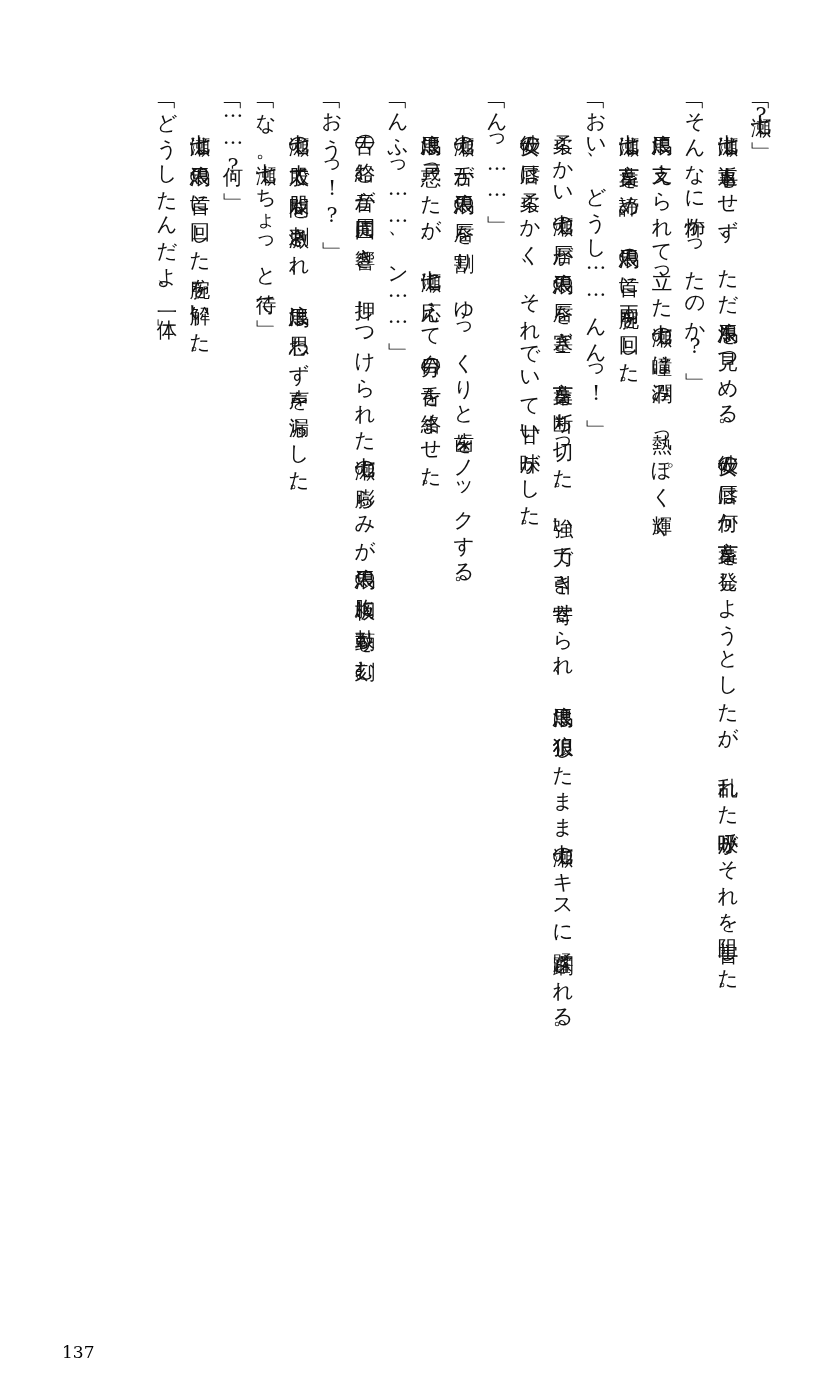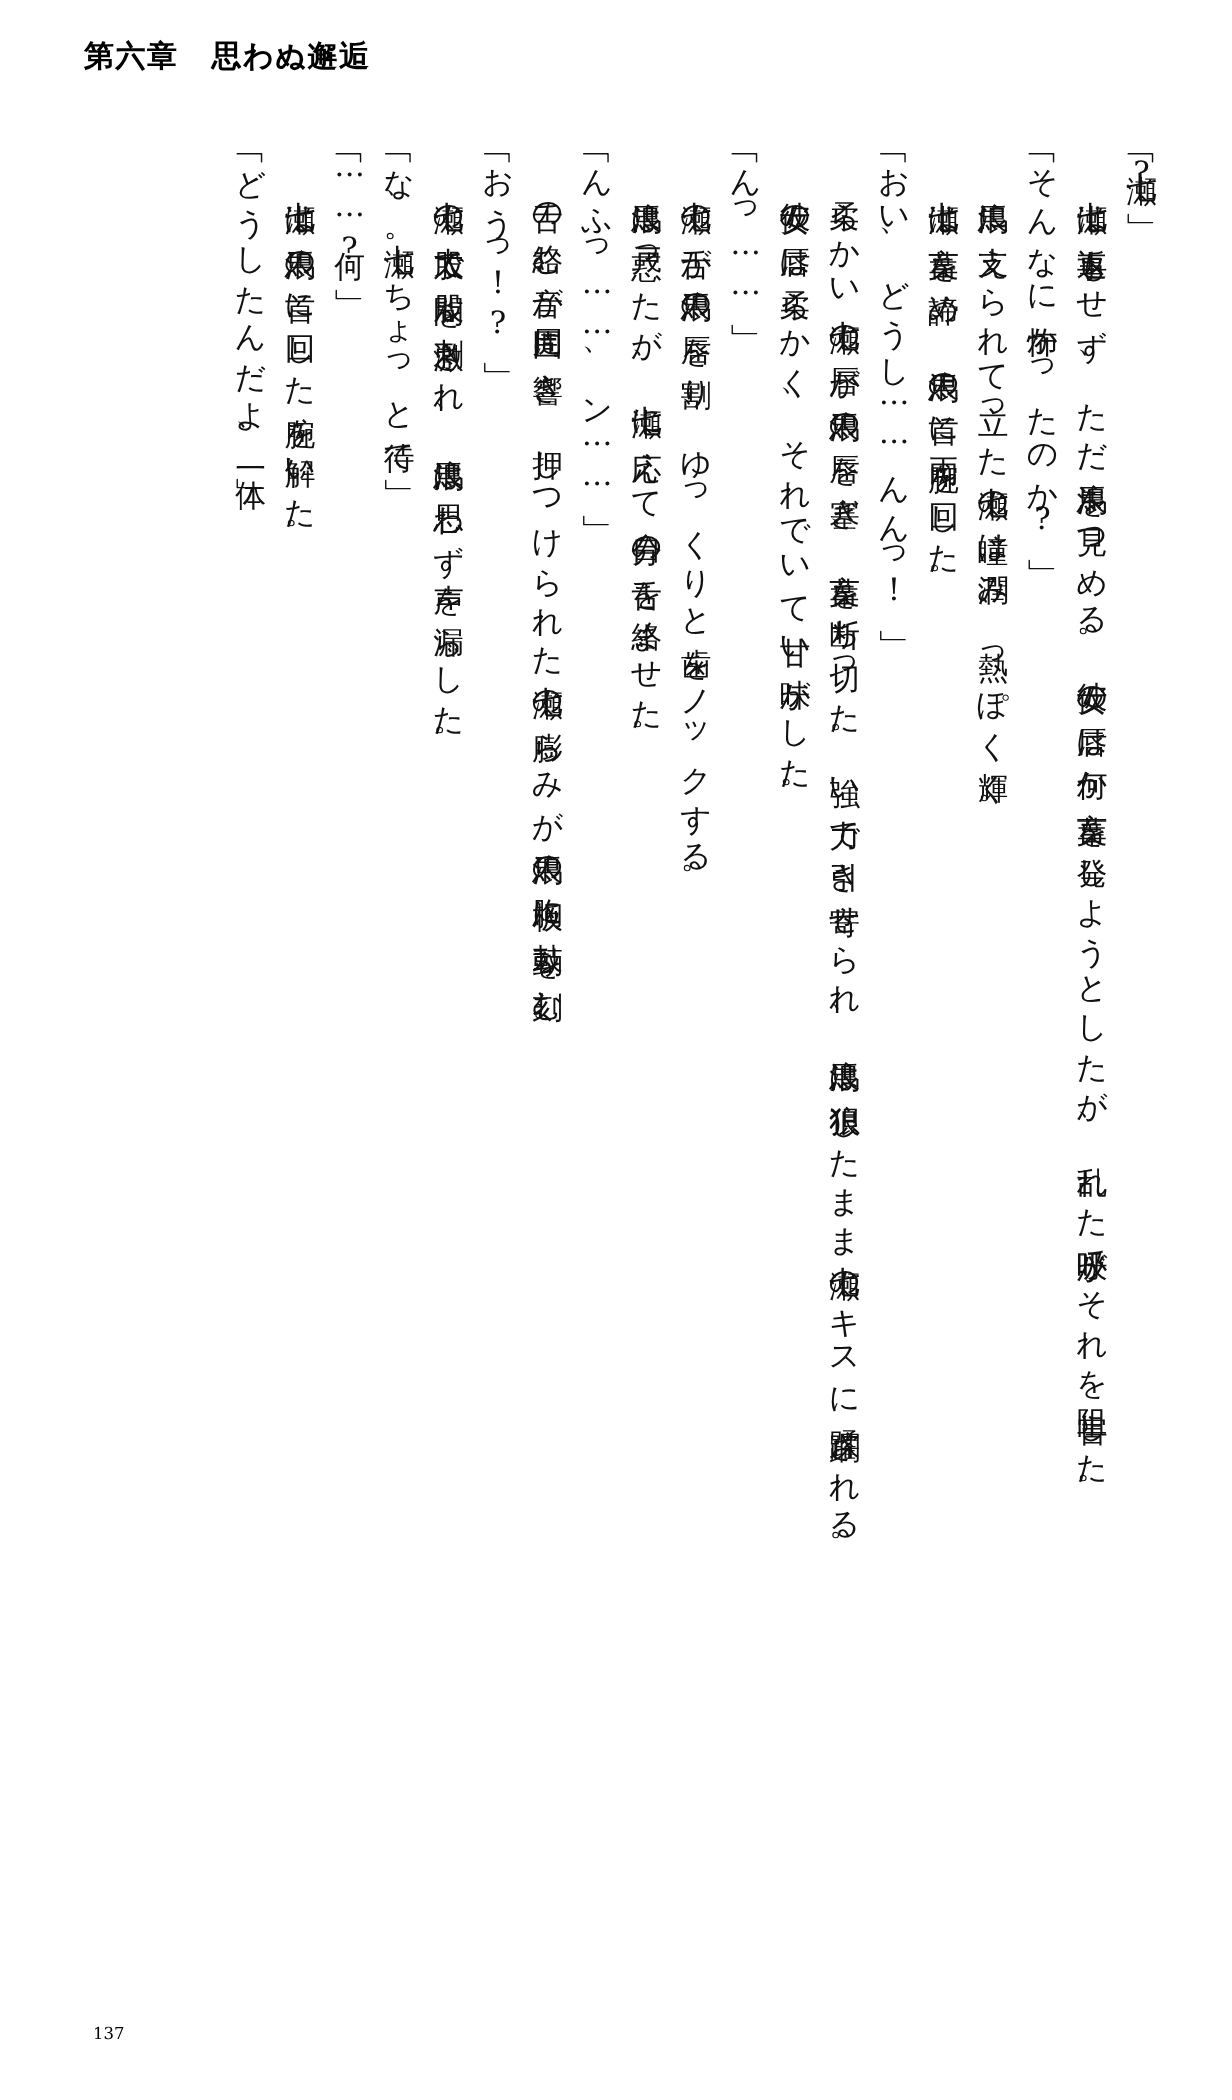--- a/index.html
+++ b/index.html
@@ -71,33 +71,30 @@
   
   .vline.indent {
     padding-top: 22px;
     box-sizing: border-box;
   }
 
   .page-number {
     position: absolute;
     left: 62px;
     bottom: 38px;
-    font-size: 11px;
+    font-size: 17px;
     color: #000000;
     font-family: "DejaVu Serif", "Liberation Serif", serif;
   }
 </style>
 </head>
 <body>
 
 <div class="page">
 
-  <div class="chapter-head">
-    <span class="ch-num">第六章</span><span>思わぬ邂逅</span>
-  </div>
 
   <div class="body-text">
     <div class="vline">「七瀬?」</div>
     <div class="vline indent">七瀬は返事もせず、ただ浪馬を見つめる。彼女の唇は何か言葉を発しようとしたが、乱れた呼吸がそれを阻害した。</div>
     <div class="vline">「そんなに怖かったのか?」</div>
     <div class="vline indent">浪馬に支えられて立った七瀬の瞳は潤み、熱っぽく輝く。</div>
     <div class="vline indent">七瀬は言葉を諦め、浪馬の首に両腕を回した。</div>
     <div class="vline">「おい、どうし……んんっ!」</div>
     <div class="vline indent">柔らかい七瀬の唇が浪馬の唇を塞ぎ、言葉を断ち切った。強い力で引き寄せられ、浪馬は狼狽したまま七瀬のキスに蹂躙される。</div>
     <div class="vline indent">彼女の唇は柔らかく、それでいて甘い味がした。</div>

